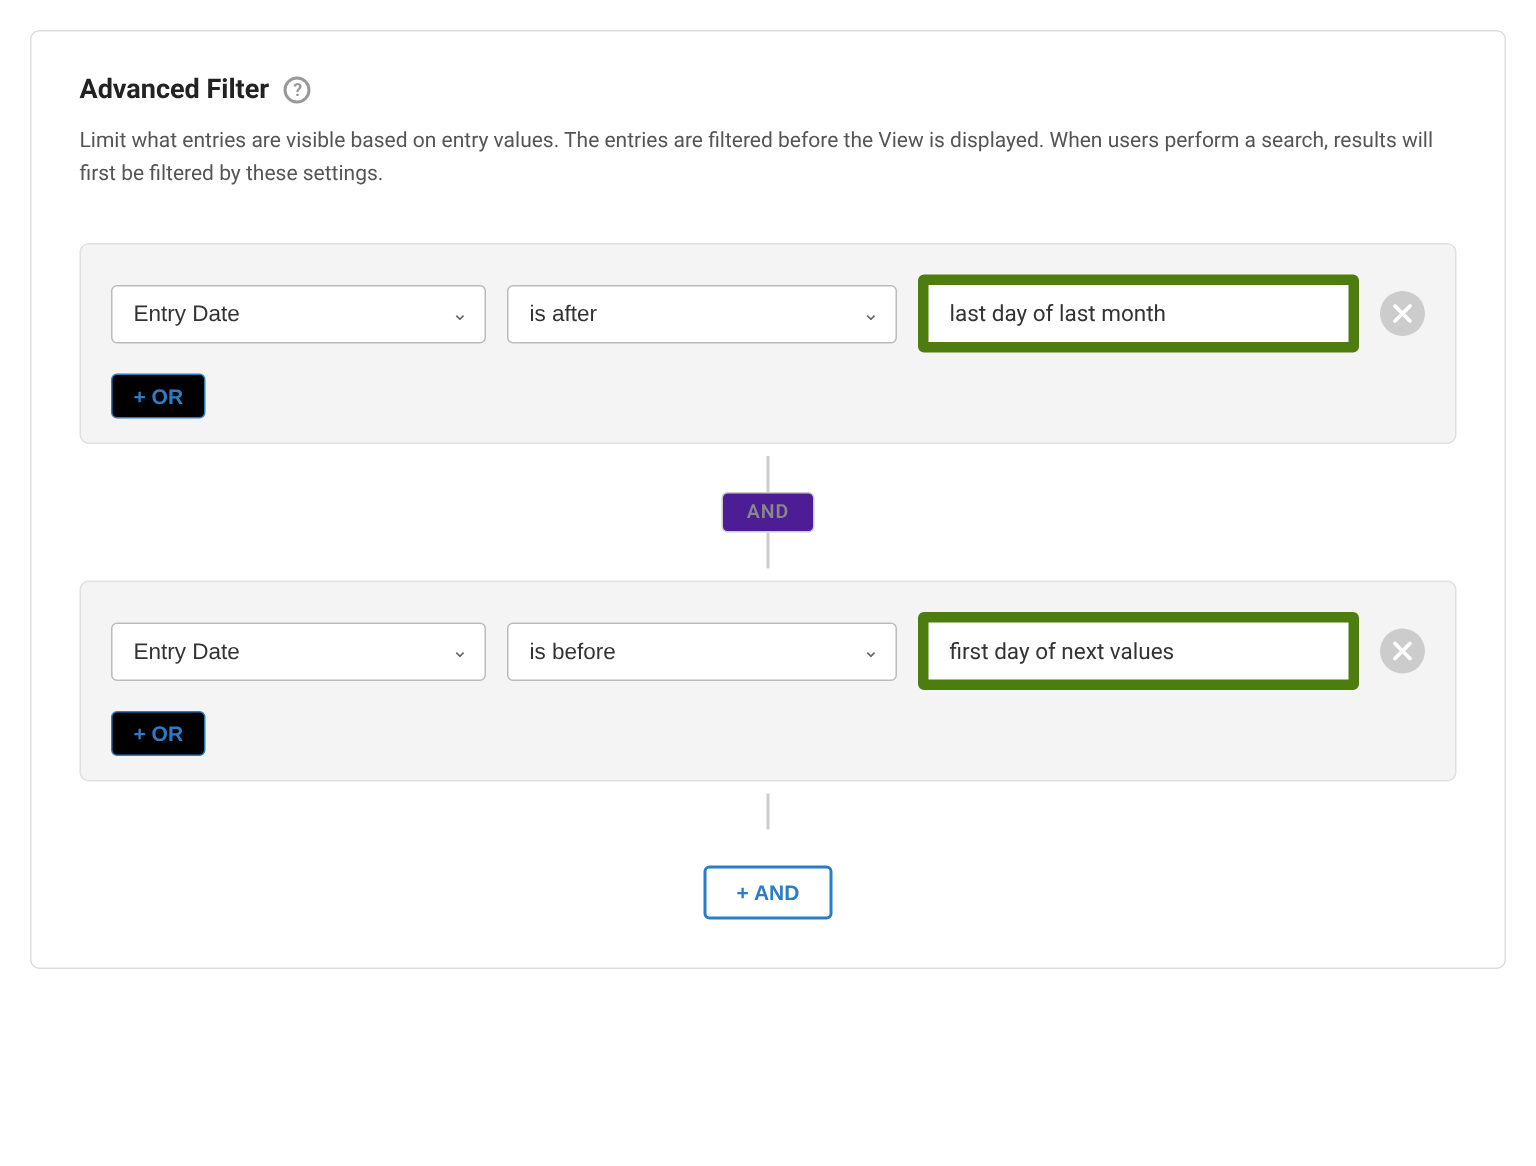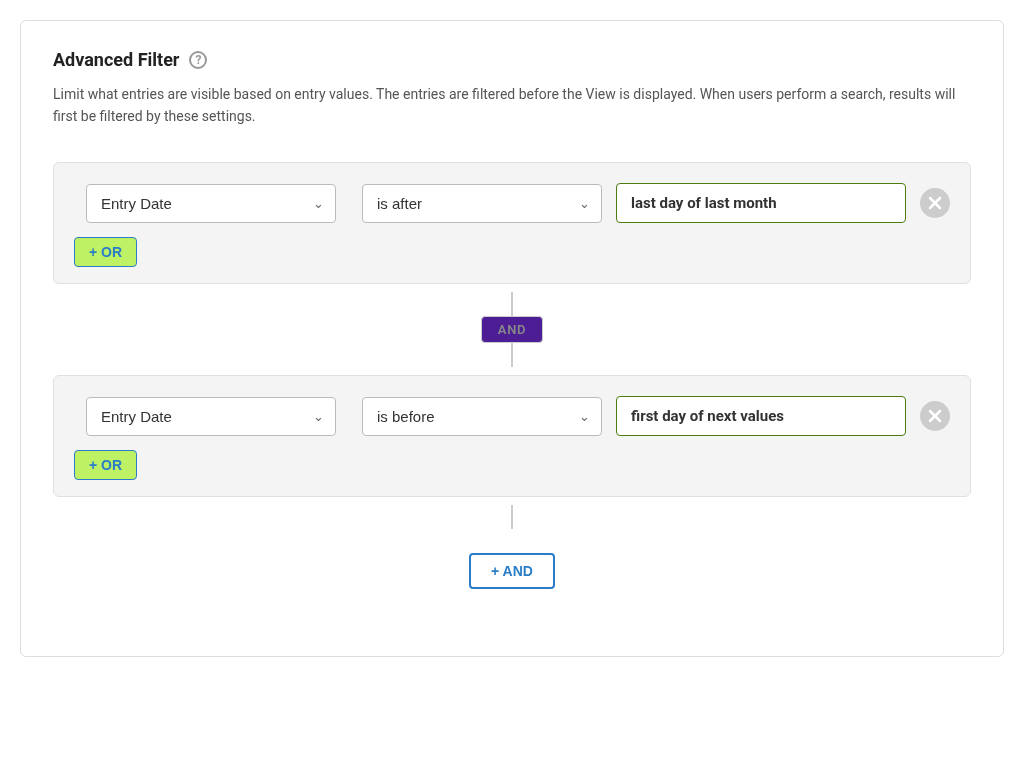--- a/index.html
+++ b/index.html
@@ -13,21 +13,21 @@
       justify-content: center;
       align-items: flex-start;
       padding: 20px;
     }
 
     .container {
       width: 1000px;
       background: #fff;
       border: 1px solid #ddd;
       border-radius: 6px;
-      padding: 28px 32px 51px 32px;
+      padding: 28px 32px 16px 32px;
     }
 
     .header {
       display: flex;
       align-items: center;
       gap: 10px;
       margin-bottom: 14px;
     }
 
     .header-title {
@@ -68,25 +68,24 @@
     .filter-row {
       display: flex;
       align-items: center;
       gap: 14px;
       margin-bottom: 14px;
     }
 
     .select-wrapper {
       position: relative;
       display: inline-block;
-      margin-left: 12px;
     }
 
     .select-wrapper.wide { width: 250px; }
-    .select-wrapper.medium { width: 240px; }
+    .select-wrapper.medium { width: 260px; }
 
     .select-wrapper select {
       width: 100%;
       appearance: none;
       -webkit-appearance: none;
       background: #fff;
       border: 1px solid #bbb;
       border-radius: 4px;
       padding: 10px 36px 10px 14px;
       font-size: 15px;
@@ -99,48 +98,47 @@
       right: 12px;
       top: 50%;
       transform: translateY(-50%);
       pointer-events: none;
       color: #666;
       font-size: 13px;
     }
 
     .value-field {
       background: #fff;
-      border: 1px solid #4d7c0f;
+      border: 7px solid #4d7c0f;
       border-radius: 4px;
       padding: 10px 14px;
       font-size: 15px;
       color: #333;
       min-width: 280px;
       flex: 1;
-      font-weight: bold;
     }
 
     .remove-btn {
       width: 30px;
       height: 30px;
       border-radius: 50%;
       border: none;
       background: #ccc;
       color: #fff;
       font-size: 16px;
       cursor: pointer;
       display: flex;
       align-items: center;
       justify-content: center;
       flex-shrink: 0;
       line-height: 1;
     }
 
     .or-btn {
-      background: #bef264;
+      background: #000000;
       border: 1px solid #2b7dc8;
       color: #2b7dc8;
       border-radius: 4px;
       padding: 6px 14px;
       font-size: 14px;
       font-weight: 600;
       cursor: pointer;
     }
 
     .connector {

